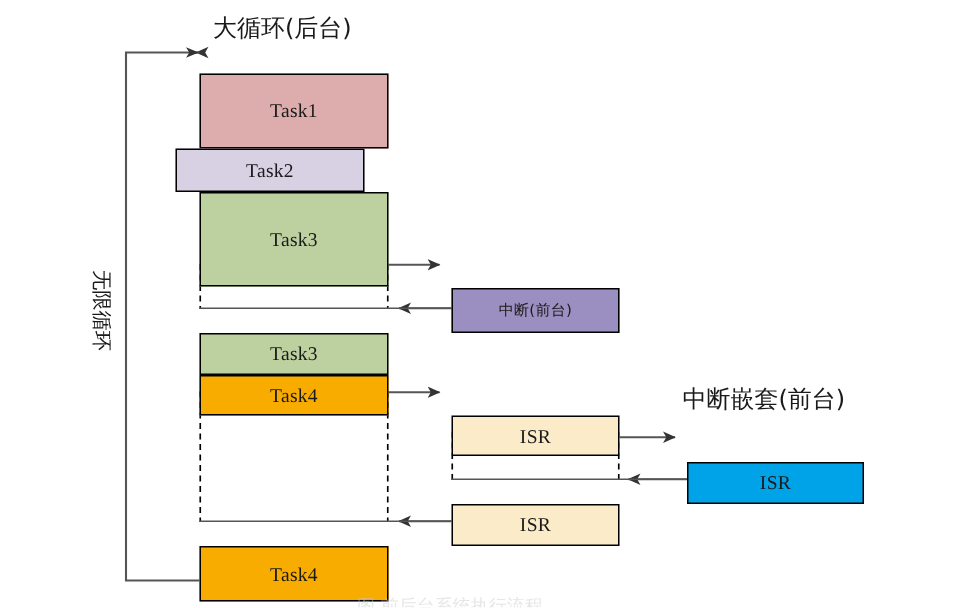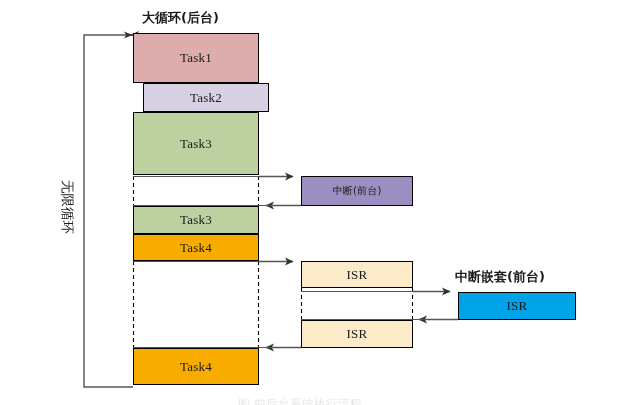--- a/index.html
+++ b/index.html
@@ -21,31 +21,32 @@
     position: absolute;
     box-sizing: border-box;
     border: 1px solid #000000;
     display: flex;
     align-items: center;
     justify-content: center;
     font-size: 13px;
     color: #1a1a1a;
     letter-spacing: 0.2px;
     white-space: nowrap;
+    margin-top: 16px;
   }
   .box.cjk {
     font-size: 10px;
   }
   .label {
     position: absolute;
     font-size: 14px;
     color: #1a1a1a;
     white-space: nowrap;
   }
-  .label.cjk { font-family: "DejaVu Sans", sans-serif; font-size: 13px; font-weight: bold; }
+  .label.cjk { font-family: "DejaVu Sans", sans-serif; font-size: 16px; }
   .vlabel {
     position: absolute;
     font-family: "DejaVu Sans", sans-serif;
     font-size: 13.5px;
     color: #1a1a1a;
     white-space: nowrap;
     transform-origin: 0 0;
     transform: rotate(90deg);
   }
   svg.overlay {
@@ -129,25 +130,25 @@
     <g>
       <line x1="301" y1="347.5" x2="266" y2="347.5" stroke="#555555" stroke-width="1.3" marker-end="url(#ah)"></line>
       <line x1="133" y1="347.5" x2="301" y2="347.5" stroke="#555555" stroke-width="1.1"></line>
     </g>
   </svg>
 
   <div class="label cjk" style="left:142px; top:9px;">大循环(后台)</div>
 
   <div class="vlabel" style="left:76px; top:180px;">无限循环</div>
 
-  <div class="label cjk" style="left:455px; top:268px;text-align:center;">中断嵌套(前台)</div>
+  <div class="label cjk" style="left:455px; top:256px;text-align:center;">中断嵌套(前台)</div>
 
   <div id="blocks">
       <div class="box" style="left: 133px; top: 33px; width: 126px; height: 50px; background: rgb(221, 172, 172);">Task1</div>
-      <div class="box" style="left: 143px; top: 83px; width: 126px; height: 29px; background: rgb(216, 208, 227);">Task2</div>
+      <div class="box" style="left: 117px; top: 83px; width: 126px; height: 29px; background: rgb(216, 208, 227);">Task2</div>
       <div class="box" style="left: 133px; top: 112px; width: 126px; height: 63px; background: rgb(189, 209, 160);">Task3</div>
       <div class="box" style="left: 133px; top: 206px; width: 126px; height: 28px; background: rgb(189, 209, 160);">Task3</div>
       <div class="box" style="left: 133px; top: 234px; width: 126px; height: 27px; background: rgb(249, 172, 0);">Task4</div>
       <div class="box" style="left: 133px; top: 348px; width: 126px; height: 37px; background: rgb(249, 172, 0);">Task4</div>
       <div class="box cjk" style="left: 301px; top: 176px; width: 112px; height: 30px; background: rgb(155, 142, 192); font-family: &quot;DejaVu Sans&quot;, sans-serif;">中断(前台)</div>
       <div class="box" style="left: 301px; top: 261px; width: 112px; height: 27px; background: rgb(251, 235, 200);">ISR</div>
       <div class="box" style="left: 301px; top: 320px; width: 112px; height: 28px; background: rgb(251, 235, 200);">ISR</div>
       <div class="box" style="left: 458px; top: 292px; width: 118px; height: 28px; background: rgb(0, 162, 232);">ISR</div>
     </div>
 

